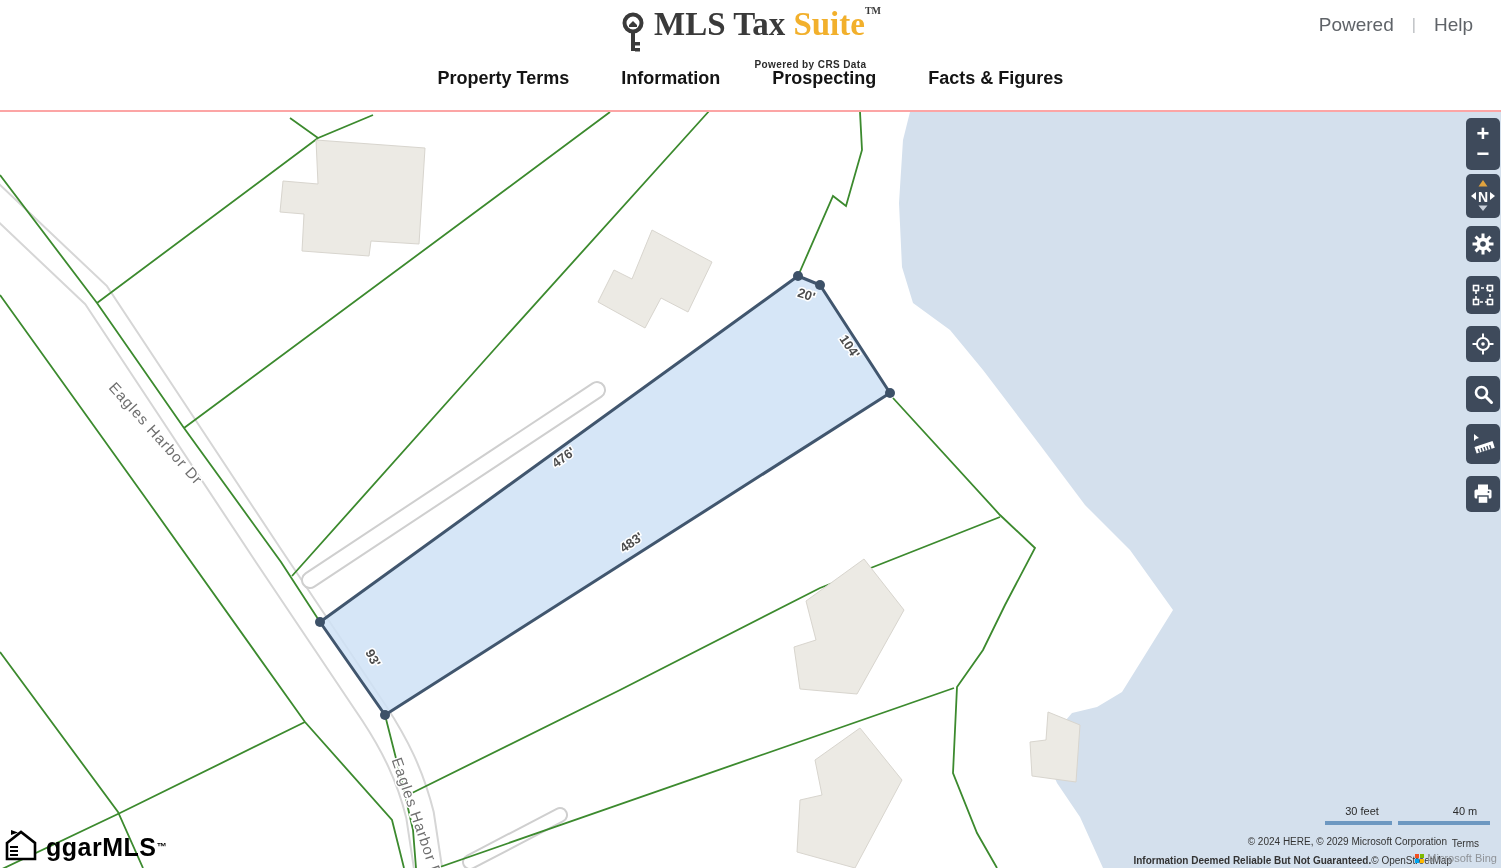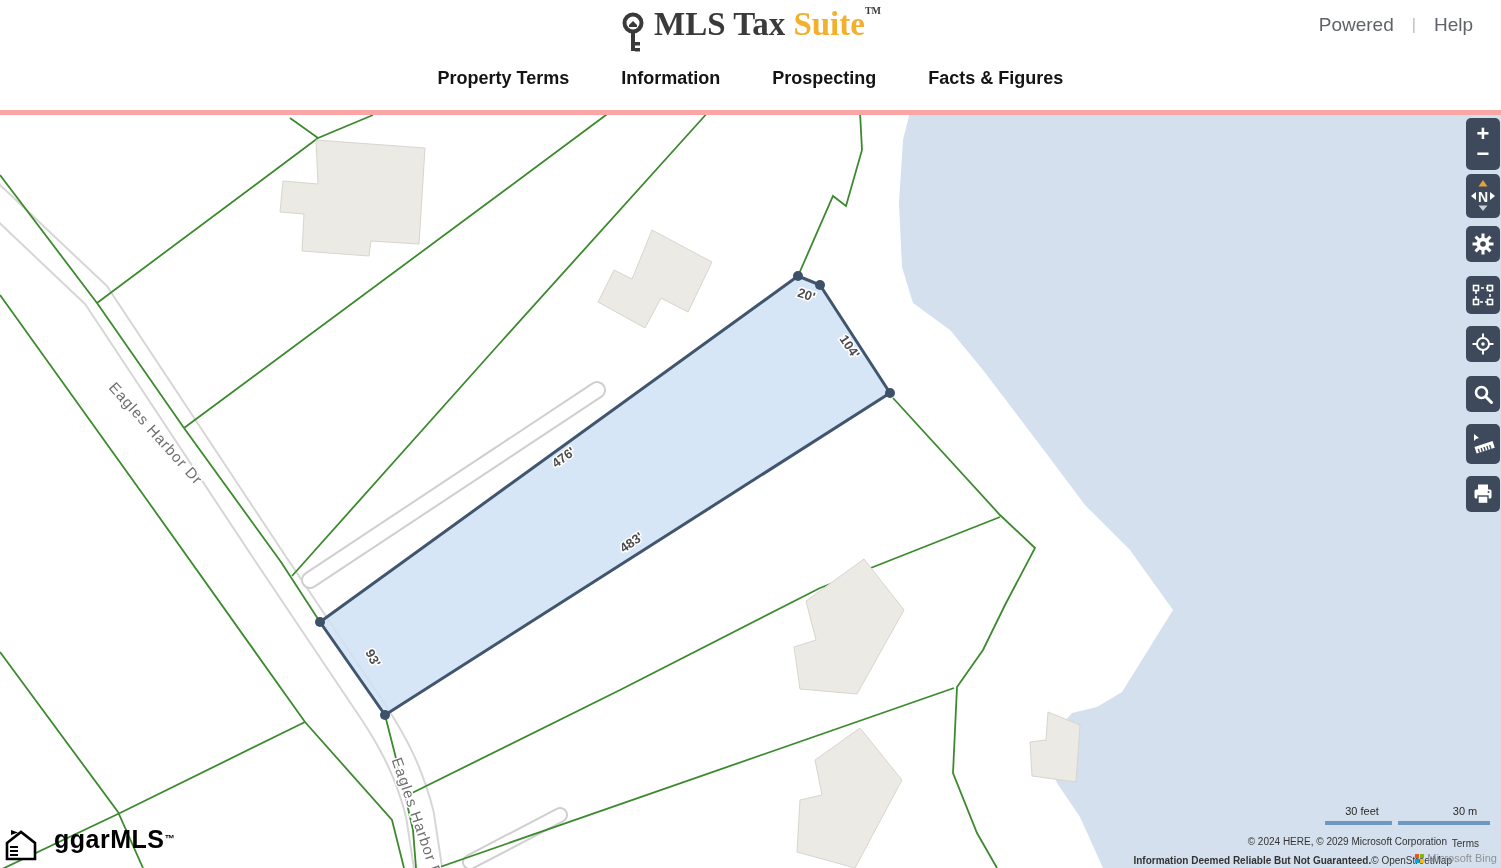--- a/index.html
+++ b/index.html
@@ -1,21 +1,21 @@
 <!DOCTYPE html>
 <html><head>
 <meta charset="utf-8">
 <style>
   html,body{margin:0;padding:0;}
   body{width:1501px;height:868px;position:relative;overflow:hidden;background:#fff;
        font-family:"Liberation Sans", sans-serif;}
 
   
   #header{position:absolute;left:0;top:0;width:1501px;height:110px;background:#fff;
-          border-bottom:5px solid #fca5a5;z-index:20;}
+          border-bottom:2px solid #fca5a5;z-index:20;}
   .logo-wrap{position:absolute;left:0;top:8px;width:100%;text-align:center;}
   .logo-line{display:inline-flex;align-items:flex-start;gap:8px;}
   .logo-key{margin-top:4px;}
   .logo-text{font-family:"Liberation Serif", serif;font-weight:bold;font-size:33px;line-height:1;}
   .logo-dark{color:#3a3a3a;}
   .logo-accent{color:#f2b02c;}
   .logo-tm{font-size:10px;font-weight:bold;color:#3a3a3a;vertical-align:top;position:relative;top:-2px;}
   .logo-tag{font-size:10px;font-weight:bold;color:#2b2b2b;letter-spacing:.4px;margin-top:1px;margin-left:120px;}
   .top-links{position:absolute;right:28px;top:14px;font-size:19px;color:#5f6368;display:flex;gap:18px;align-items:center;}
   .top-links .lnk{cursor:pointer;}
@@ -39,21 +39,21 @@
 
   
   .scale-label{position:absolute;font-size:11px;color:#2b2b2b;z-index:12;}
   .scale-bar{position:absolute;height:4px;background:#6d98c1;z-index:12;}
   .attr{position:absolute;font-size:10px;color:#333;z-index:12;white-space:nowrap;}
   .attr b{font-weight:bold;margin-left:36px;}
   .terms{cursor:pointer;}
   .watermark{position:absolute;font-size:11px;color:#8f9398;z-index:13;display:flex;align-items:center;gap:3px;white-space:nowrap;}
   .msflag{display:inline-block;width:9px;height:9px;position:relative;}
   .msflag i{position:absolute;width:4px;height:4px;}
-  #footer-logo{position:absolute;left:2px;bottom:2px;z-index:12;display:flex;align-items:flex-start;gap:16px;}
+  #footer-logo{position:absolute;left:2px;bottom:2px;z-index:12;display:flex;align-items:center;gap:8px;}
   #footer-logo .fl-text{font-size:25px;font-weight:bold;color:#000;line-height:22px;letter-spacing:.5px;}
   #footer-logo .fl-tm{font-size:10px;font-weight:bold;color:#000;vertical-align:top;}
 </style>
 </head>
 <body>
 
 <svg id="map" viewBox="0 0 1501 868" xmlns="http://www.w3.org/2000/svg">
 
   <rect x="0" y="0" width="1501" height="868" fill="#ffffff"></rect>
 
@@ -122,20 +122,21 @@
         <svg width="26" height="42" viewBox="0 0 26 42">
           <circle cx="13" cy="11" r="8.5" fill="none" stroke="#3a3a3a" stroke-width="4"></circle>
           <path d="M 9,13 L 13,9 L 17,13 L 17,15 L 9,15 Z" fill="#3a3a3a"></path>
           <rect x="11" y="19" width="4" height="20" fill="#3a3a3a"></rect>
           <rect x="15" y="30" width="5" height="3.5" fill="#3a3a3a"></rect>
           <rect x="15" y="36" width="5" height="3.5" fill="#3a3a3a"></rect>
         </svg>
       </span>
       <span class="logo-text"><span class="logo-dark">MLS Tax</span> <span class="logo-accent">Suite</span><span class="logo-tm">TM</span></span>
     </div>
+    <div class="logo-tag">Powered by CRS Data</div>
   </div>
 
   <div class="top-links">
     <span class="lnk">Powered</span>
     <span class="sep">|</span>
     <span class="lnk">Help</span>
   </div>
 
   <div id="nav">
     <span class="nav-item">Property Terms</span>
@@ -224,21 +225,21 @@
 <div class="ctrl" style="top:476px;height:36px;">
   <svg width="22" height="22" viewBox="0 0 22 22">
     <rect x="6" y="1.5" width="10" height="6" fill="#ffffff"></rect>
     <rect x="2.5" y="6.5" width="17" height="9" rx="1.5" fill="#ffffff"></rect>
     <rect x="6" y="13" width="10" height="7.5" fill="#ffffff" stroke="#3e4a5b" stroke-width="1.4"></rect>
     <circle cx="16.5" cy="9" r="1" fill="#3e4a5b"></circle>
   </svg>
 </div>
 
 <div class="scale-label" style="left:1332px;top:805px;width:60px;text-align:center;">30 feet</div>
-<div class="scale-label" style="left:1437px;top:805px;width:56px;text-align:center;">30 m</div>
+<div class="scale-label" style="left:1437px;top:805px;width:56px;text-align:center;">40 m</div>
 <div class="scale-bar" style="left:1325px;top:821px;width:67px;"></div>
 <div class="scale-bar" style="left:1398px;top:821px;width:92px;"></div>
 
 <div class="attr" style="right:54px;top:836px;">© 2024 HERE, © 2029 Microsoft Corporation</div>
 <div class="attr terms" style="right:22px;top:838px;">Terms</div>
 <div class="attr" style="right:54px;top:890px;text-align:right;">© 2024 Courthouse Retrieval System, Inc. All Rights Reserved.</div>
 <div class="attr" style="right:49px;top:855px;">
   <b>Information Deemed Reliable But Not Guaranteed.</b><span>© OpenStreetMap</span>
 </div>
 <div class="watermark" style="right:4px;top:852px;">

